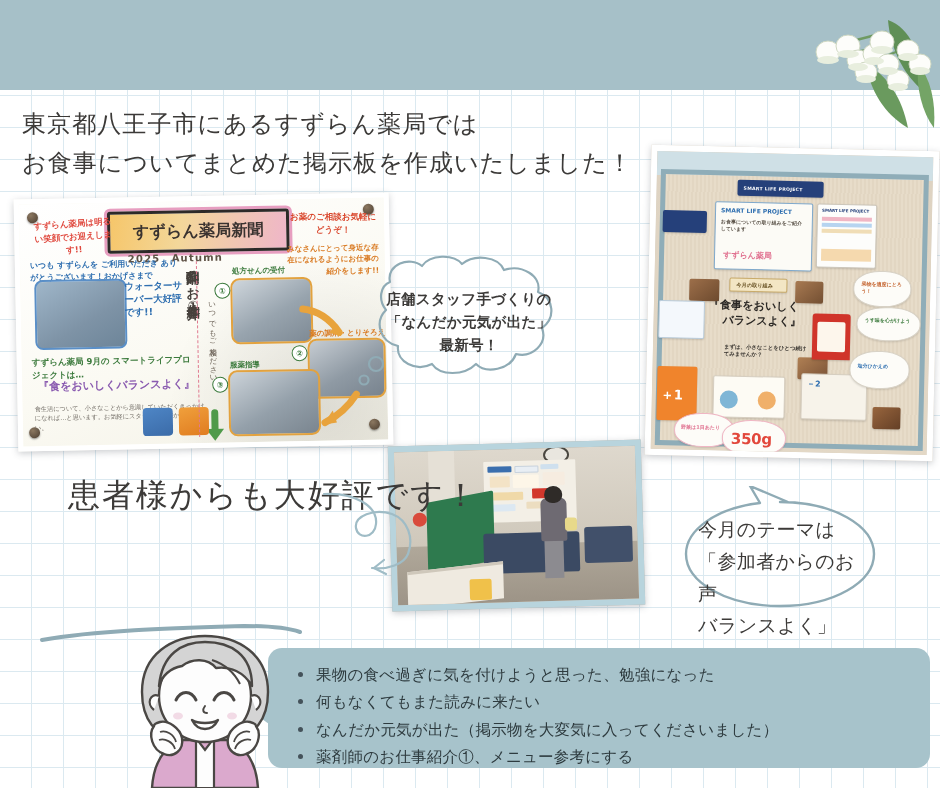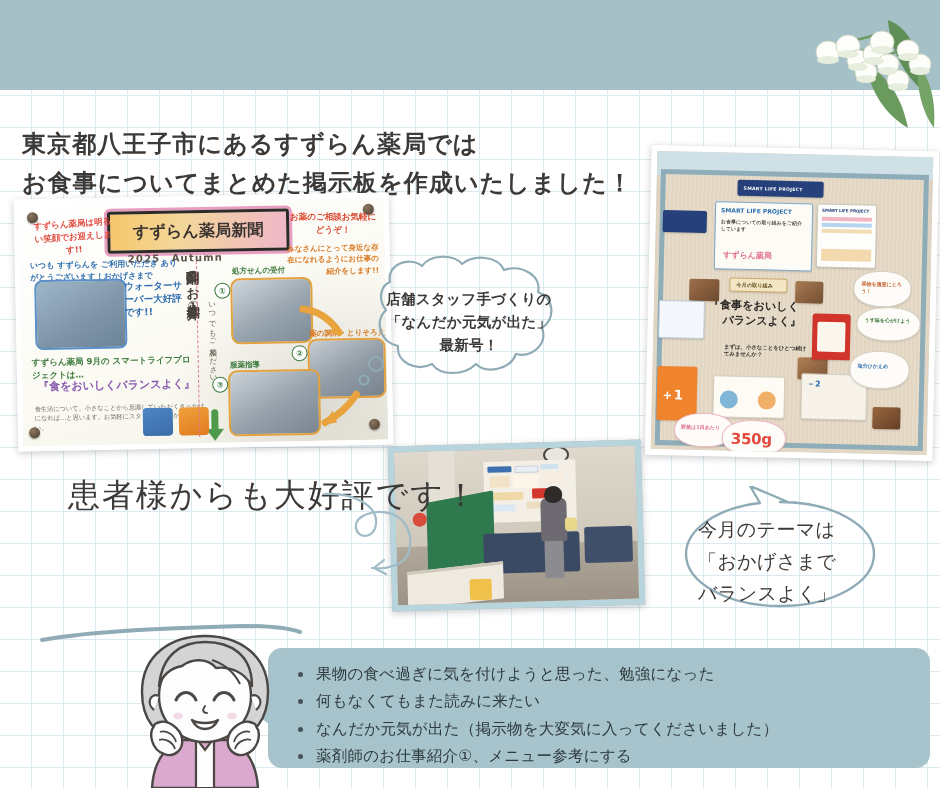--- a/index.html
+++ b/index.html
@@ -31,22 +31,21 @@
   #flower-deco{
     position:absolute;left:770px;top:2px;width:170px;height:130px;
     pointer-events:none;
   }
   
   #headline{
     position:absolute;left:22px;top:105px;width:620px;
     color:#3c3a38;
     font-size:24px;line-height:1.62;
     letter-spacing:.045em;
-    font-weight:700;
-    margin-top:20px;
+    font-weight:400;
   }
   #headline .hl-line{display:block;white-space:nowrap;}
 
   
   .photo{
     position:absolute;
     box-sizing:border-box;
     overflow:hidden;
     background:#e9e6de;
     box-shadow:0 2px 7px rgba(60,70,80,.28);
@@ -237,20 +236,21 @@
     white-space:nowrap;
   }
   #voices-underline{position:absolute;left:38px;top:624px;width:270px;height:22px;}
 
   
   #comments{
     position:absolute;left:268px;top:648px;width:662px;height:120px;
     background:#a7c3cb;border-radius:14px;
     box-sizing:border-box;
     padding:13px 20px 13px 30px;
+    font-family:Liberation Serif, serif;
   }
   #comments:before{
     content:"";position:absolute;left:-17px;top:50px;
     width:0;height:0;
     border-top:13px solid transparent;
     border-bottom:13px solid transparent;
     border-right:18px solid #a7c3cb;
   }
   #comments ul{margin:0;padding:0;list-style:none;}
   #comments li{
@@ -488,21 +488,21 @@
   </div>
 
   <div id="bubble-oval">
     <svg viewBox="0 0 222 130" style="position:absolute;inset:0;width:100%;height:100%;">
       <path d="M112 16 C166 16 206 40 206 68 C206 96 166 120 112 120
                C58 120 18 96 18 68 C18 44 48 22 92 17
                L82 0 L120 16 Z" fill="none" stroke="#8fabb5" stroke-width="2.4" stroke-linejoin="round"></path>
     </svg>
     <div class="bo-text">
       <div>今月のテーマは</div>
-      <div>「おかげさまで</div>
+      <div>「参加者からのお声</div>
       <div>バランスよく」</div>
     </div>
   </div>
 
   <div id="praise">患者様からも大好評です！</div>
   <svg id="squiggle" viewBox="0 0 110 92">
     <path d="M6 6 C36 4 60 18 58 36 C57 50 40 52 38 40 C36 28 56 20 74 26
              C90 32 96 50 90 66 C86 76 70 82 54 80" fill="none" stroke="#9fbcc6" stroke-width="2.2" stroke-linecap="round"></path>
     <path d="M66 72 L56 80 L68 86" fill="none" stroke="#9fbcc6" stroke-width="2.2" stroke-linecap="round"></path>
   </svg>

